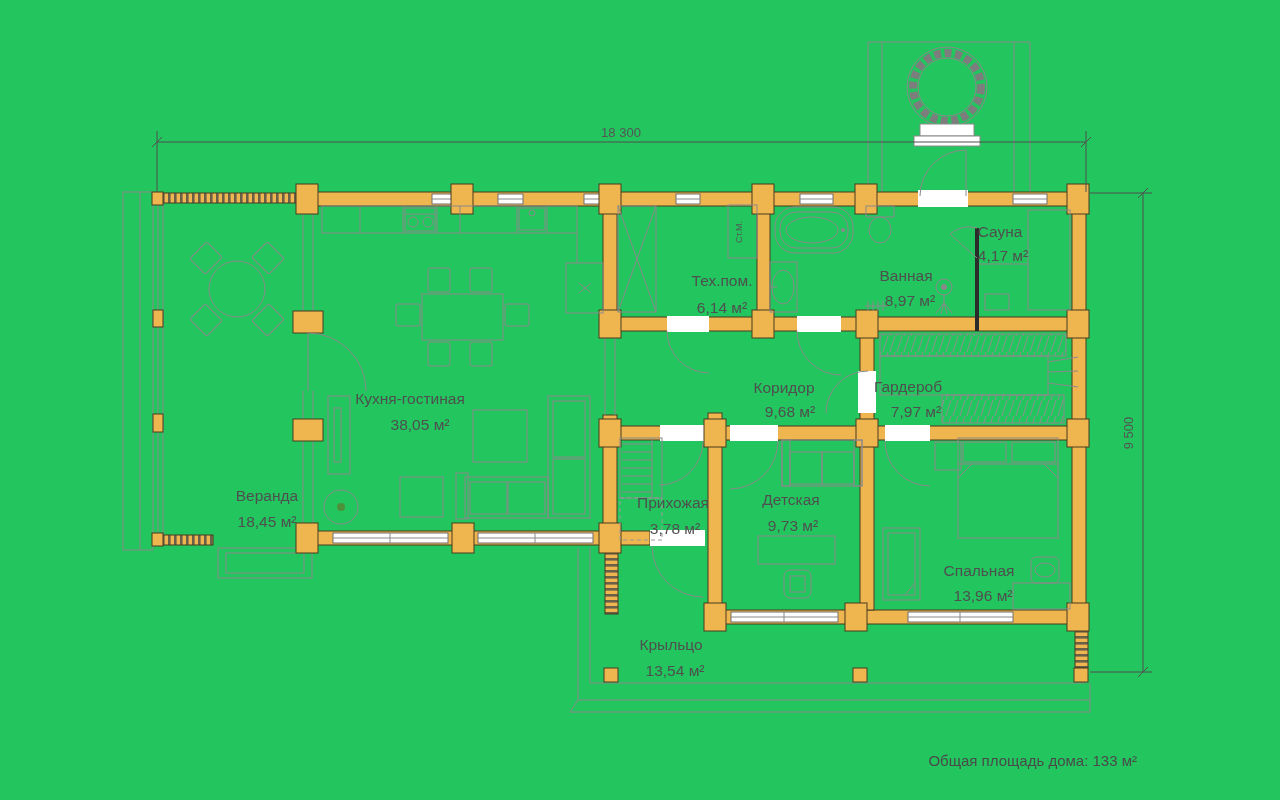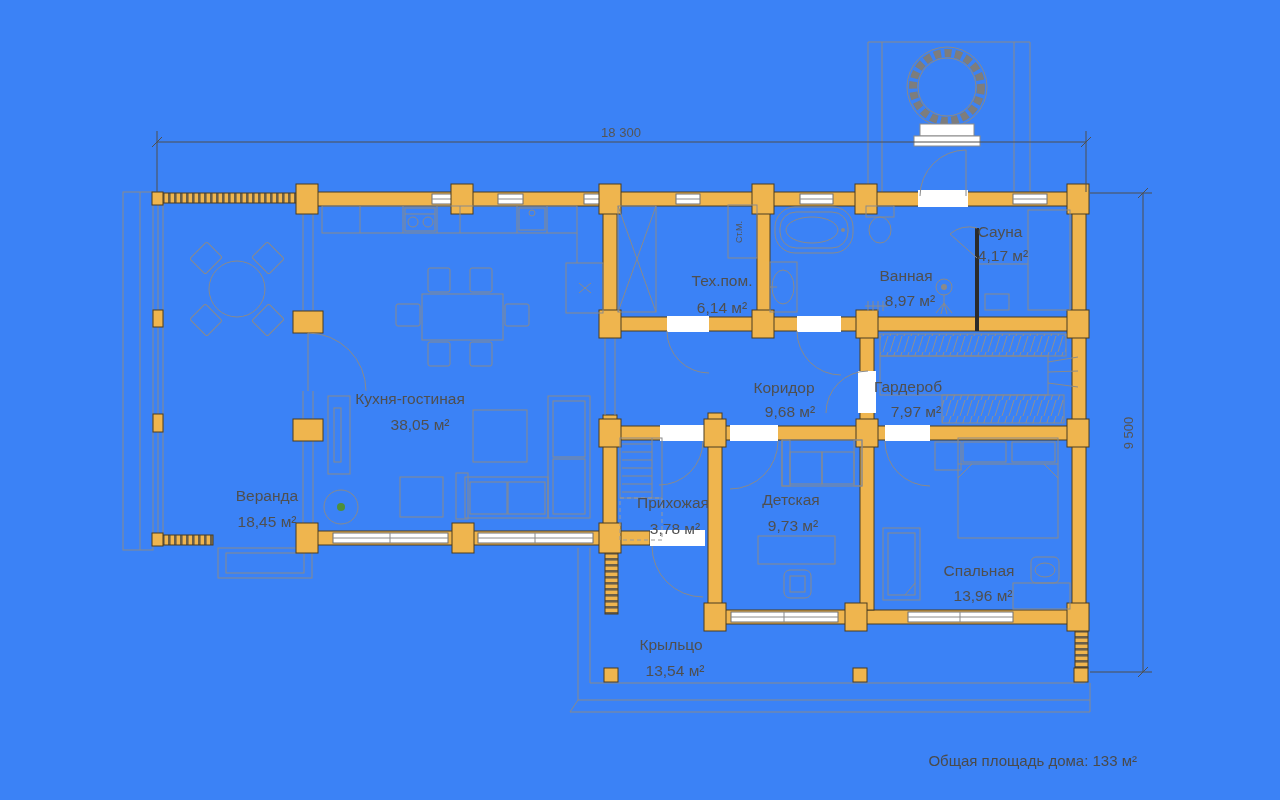--- a/index.html
+++ b/index.html
@@ -1,16 +1,16 @@
 <!DOCTYPE html>
 <html><head>
 <meta charset="utf-8">
 <style>
   html,body{margin:0;padding:0;background:#ffffff;}
-  .page{width:1280px;height:800px;position:relative;background:#3b82f6;overflow:hidden;}
+  .page{width:1280px;height:800px;position:relative;background:#22c55e;overflow:hidden;}
   svg{display:block;}
   
   .wall{fill:#EFB54E;stroke:#4A3C20;stroke-width:1;}
   .hrail{fill:url(#railH);stroke:#4A3C20;stroke-width:1;}
   .thin{fill:none;stroke:#8a8a8a;stroke-width:1;}
   .thinw{fill:#ffffff;stroke:#8a8a8a;stroke-width:1;}
   .winbg{fill:#ffffff;stroke:none;}
   .winfr{fill:#ffffff;stroke:#6f6f6f;stroke-width:1;}
   .dim{stroke:#4f4f4f;stroke-width:1;fill:none;}
   .hatchfill{fill:url(#diag);stroke:#8a8a8a;stroke-width:1;}

